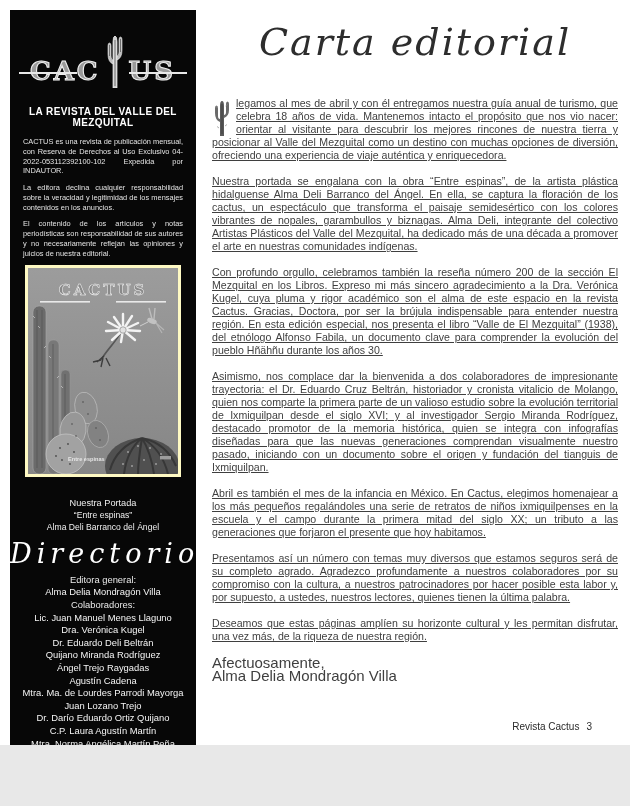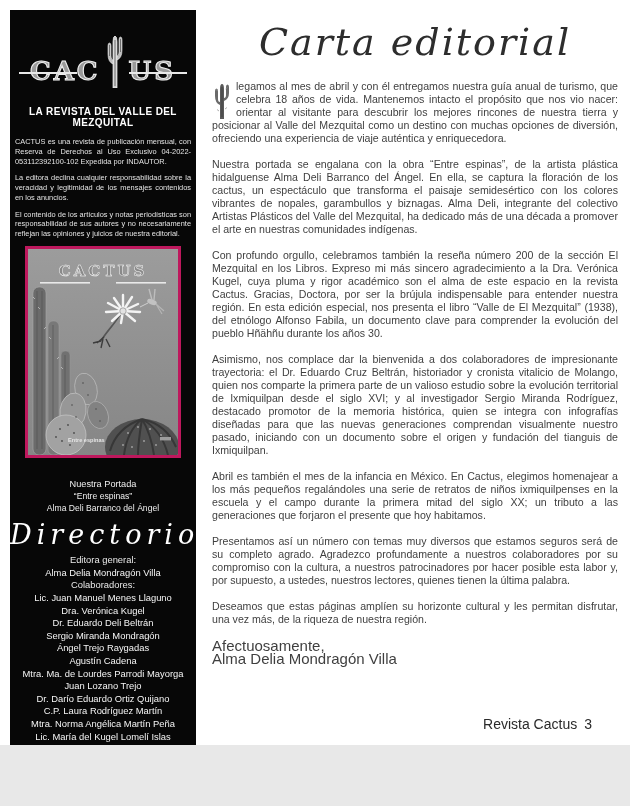--- a/index.html
+++ b/index.html
@@ -11,41 +11,41 @@
            background:#070707;color:#f0f0f0;text-align:center;}
   .logo{position:relative;height:74px;display:flex;justify-content:center;
         align-items:flex-end;gap:3px;padding-top:14px;box-sizing:border-box;}
   .logo-letters{font-family:"DejaVu Serif",serif;font-weight:bold;font-size:26px;
         line-height:1;color:#9a9a9a;-webkit-text-stroke:1.1px #ededed;letter-spacing:3px;}
   .logo-cactus{margin-bottom:-4px;}
   .logo-line{position:absolute;bottom:10px;height:2px;background:#e8e8e8;}
   .logo-line.left{left:9px;width:58px;}
   .logo-line.right{right:9px;width:58px;}
   .tagline{margin-top:22px;font-size:10px;font-weight:bold;letter-spacing:.4px;color:#ffffff;}
-  .legal{margin:9px 5px 0;text-align:justify;font-size:7.4px;line-height:1.32;color:#e4e4e4;}
+  .legal{margin:9px 13px 0;text-align:justify;font-size:7.4px;line-height:1.32;color:#e4e4e4;}
   .legal p{margin:0 0 7px;}
   .cover{position:relative;margin:6px auto 0;width:150px;height:206px;
-         border:3px solid #be185d;background:#8f8f8f;}
+         border:3px solid #fef9c3;background:#8f8f8f;}
   .cover svg{display:block;}
   .cover-caption{margin-top:20px;font-size:8.6px;line-height:12px;color:#efefef;}
   .cover-caption .l1{font-size:9.2px;}
   .directory-title{margin-top:5px;font-family:"DejaVu Serif",serif;font-style:italic;
          font-weight:normal;font-size:27px;letter-spacing:5px;color:#ffffff;line-height:1.2;}
   .directory-list{margin-top:3px;font-size:9.4px;line-height:12.6px;color:#f5f5f5;}
   .directory-list .label{color:#e9e9e9;}
 
   
   .main{position:absolute;left:212px;top:0;width:406px;}
   .letter-title{margin-top:20px;text-align:center;font-family:"DejaVu Serif",serif;
         font-style:italic;font-weight:normal;font-size:38px;letter-spacing:2px;color:#2d2d2d;}
-  .body-text{margin-top:16px;text-align:justify;font-size:10.6px;line-height:13px;color:#3f3f3f;}
+  .body-text{margin-top:33px;text-align:justify;font-size:10.6px;line-height:13px;color:#3f3f3f;text-decoration:underline;}
   .body-text p{margin:0 0 13px;}
   .dropcap-wrap{float:left;width:20px;height:38px;margin:1px 4px 0 0;}
   .closing{font-size:15px;line-height:13px;color:#3f3f3f;margin-top:0;}
-  .footer{position:absolute;right:38px;bottom:13px;font-size:14px;color:#2a2a2a;
+  .footer{position:absolute;right:38px;bottom:13px;font-size:10px;color:#2a2a2a;
           letter-spacing:0;display:flex;gap:7px;padding-left:36px;}
 </style>
 </head>
 <body>
 
 <div class="page">
 
   <div class="sidebar">
 
     <div class="logo">
@@ -170,27 +170,27 @@
 
     <div class="directory-title">Directorio</div>
 
     <div class="directory-list">
       <div class="label">Editora general:</div>
       <div>Alma Delia Mondragón Villa</div>
       <div class="label">Colaboradores:</div>
       <div>Lic. Juan Manuel Menes Llaguno</div>
       <div>Dra. Verónica Kugel</div>
       <div>Dr. Eduardo Deli Beltrán</div>
-      <div>Sergio Miranda Mondragón</div>
+      <div>Quijano Miranda Rodríguez</div>
       <div>Ángel Trejo Raygadas</div>
       <div>Agustín Cadena</div>
       <div>Mtra. Ma. de Lourdes Parrodi Mayorga</div>
       <div>Juan Lozano Trejo</div>
       <div>Dr. Darío Eduardo Ortiz Quijano</div>
-      <div>C.P. Laura Rodríguez Martín</div>
+      <div>C.P. Laura Agustín Martín</div>
       <div>Mtra. Norma Angélica Martín Peña</div>
       <div>Lic. María del Kugel Lomelí Islas</div>
       <div>Prof. Fidel Bolteada Cabañas</div>
       <div>Diseño gráfico: Amalia Pérez Santos</div>
       <div>Ximena López Mondragón</div>
     </div>
   </div>
 
   <div class="main">
     <div class="letter-title">Carta editorial</div>

